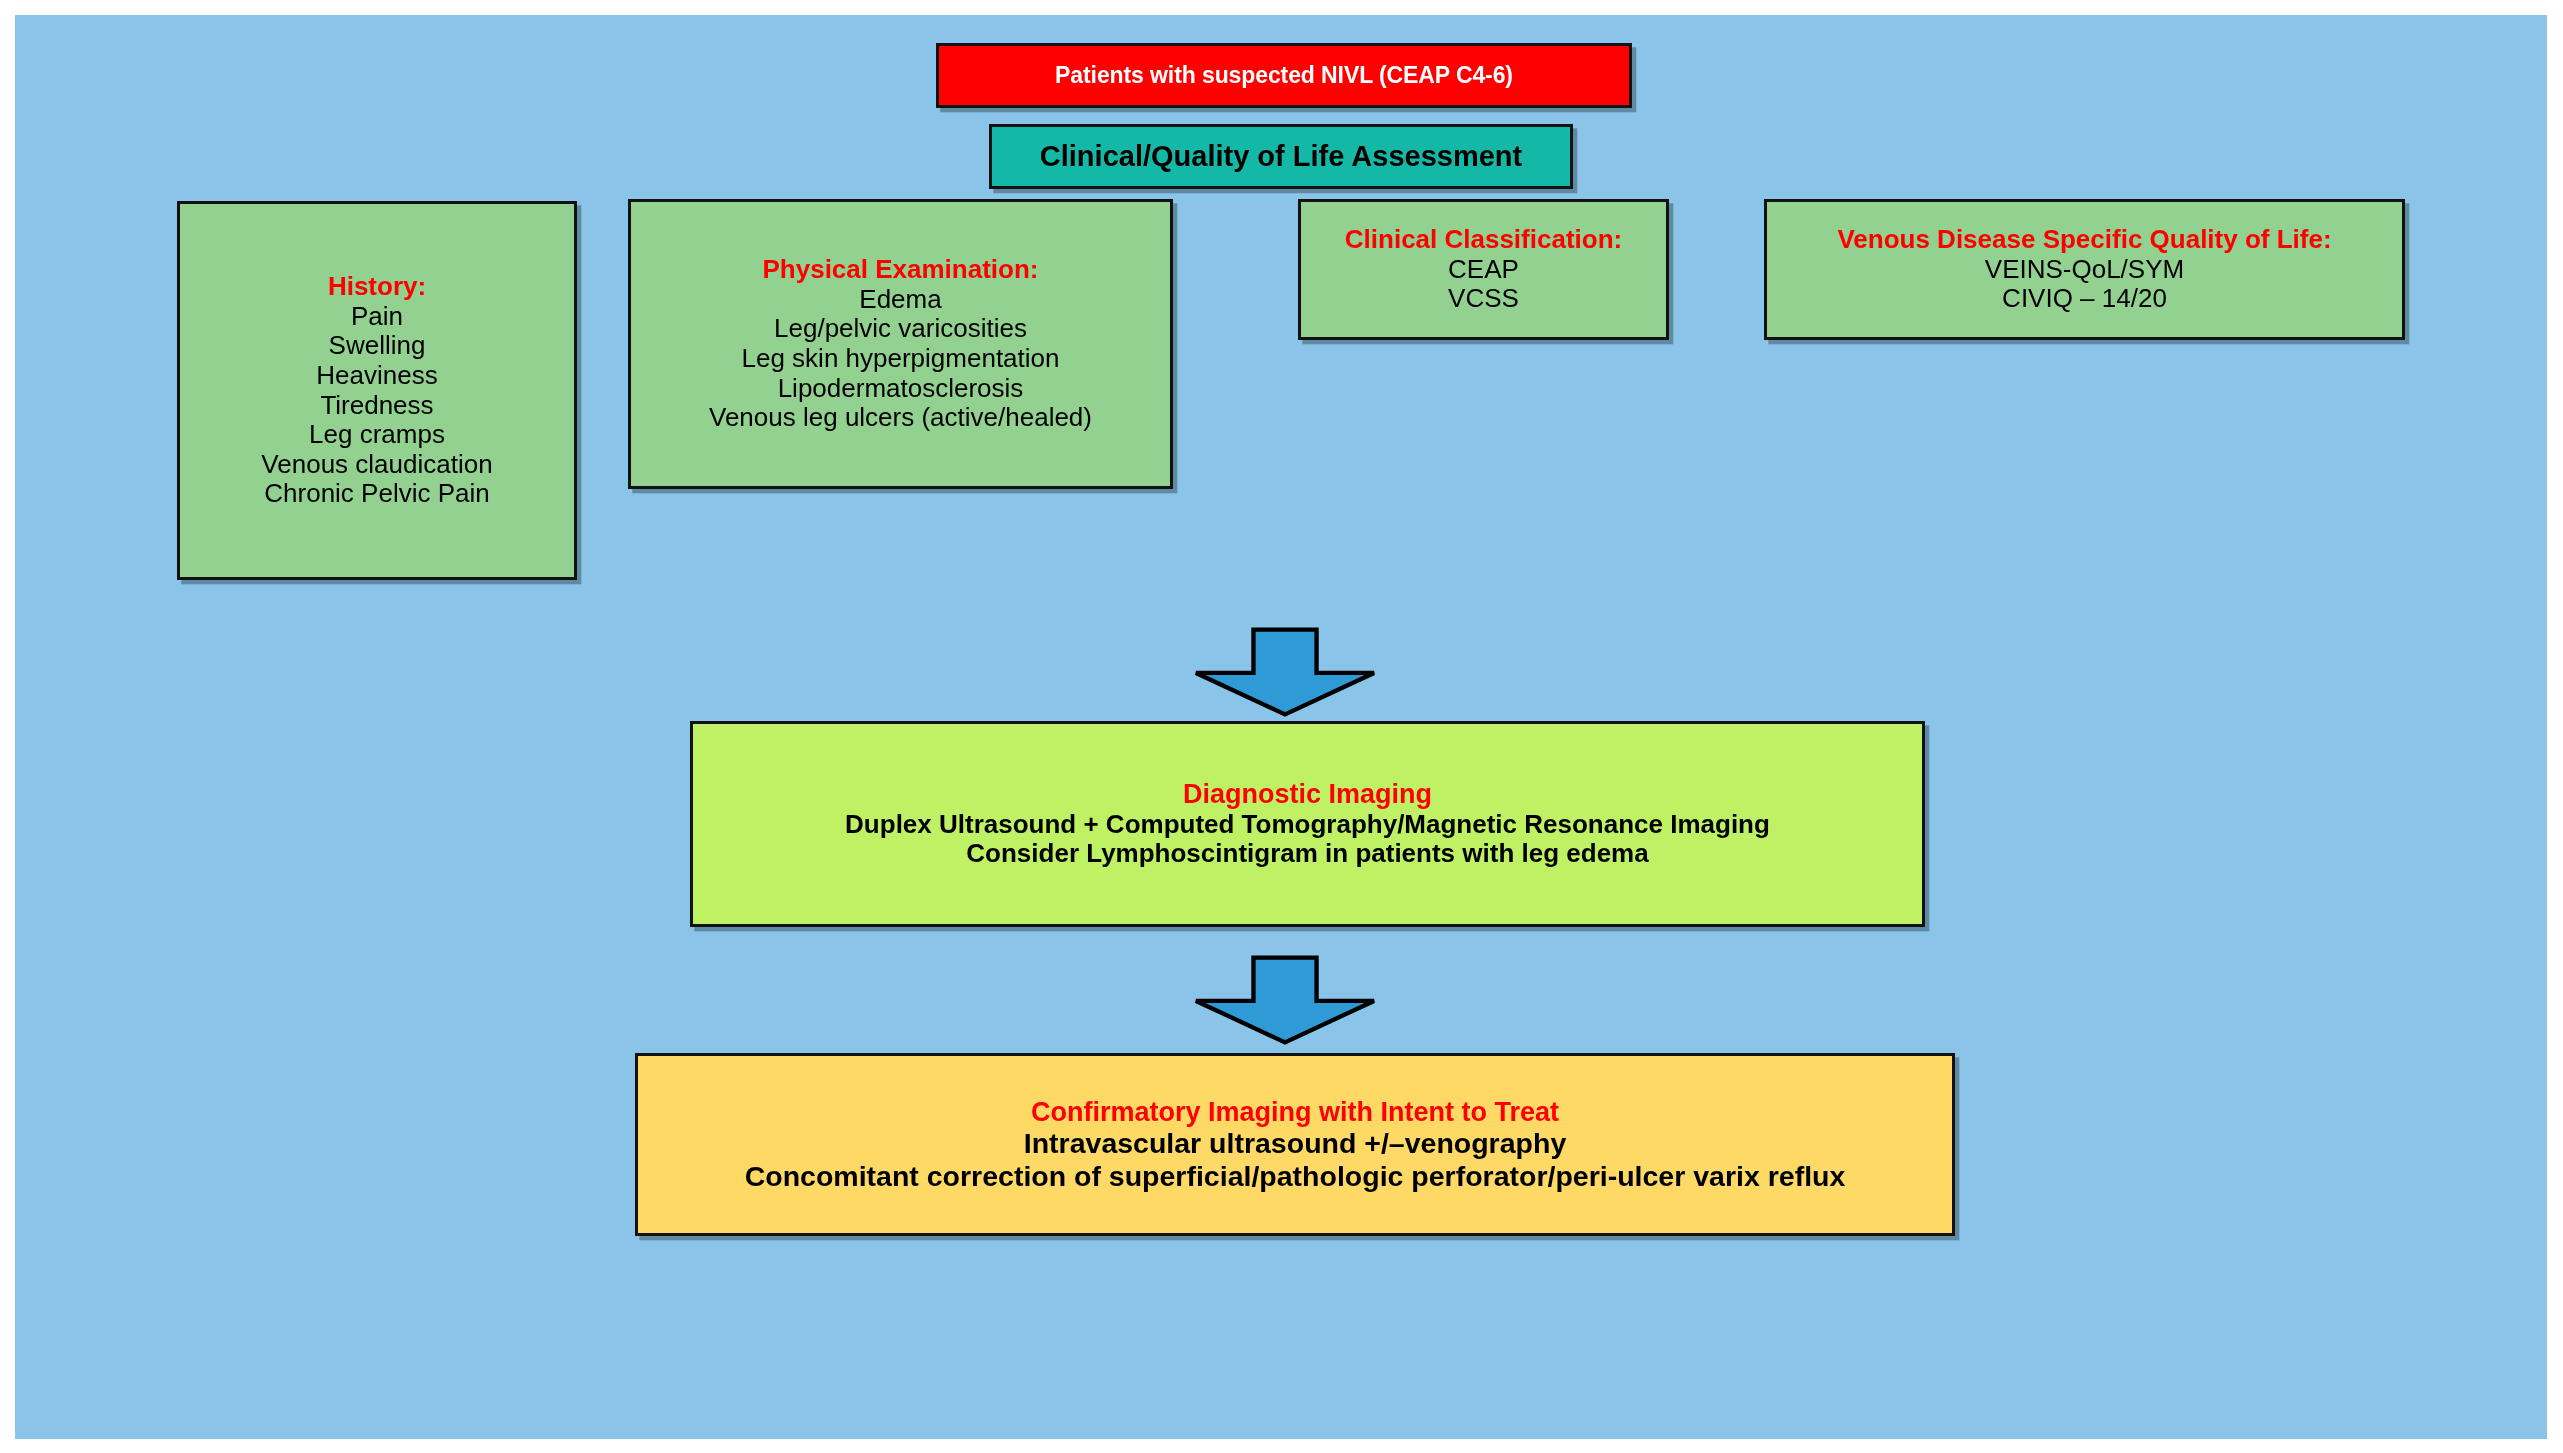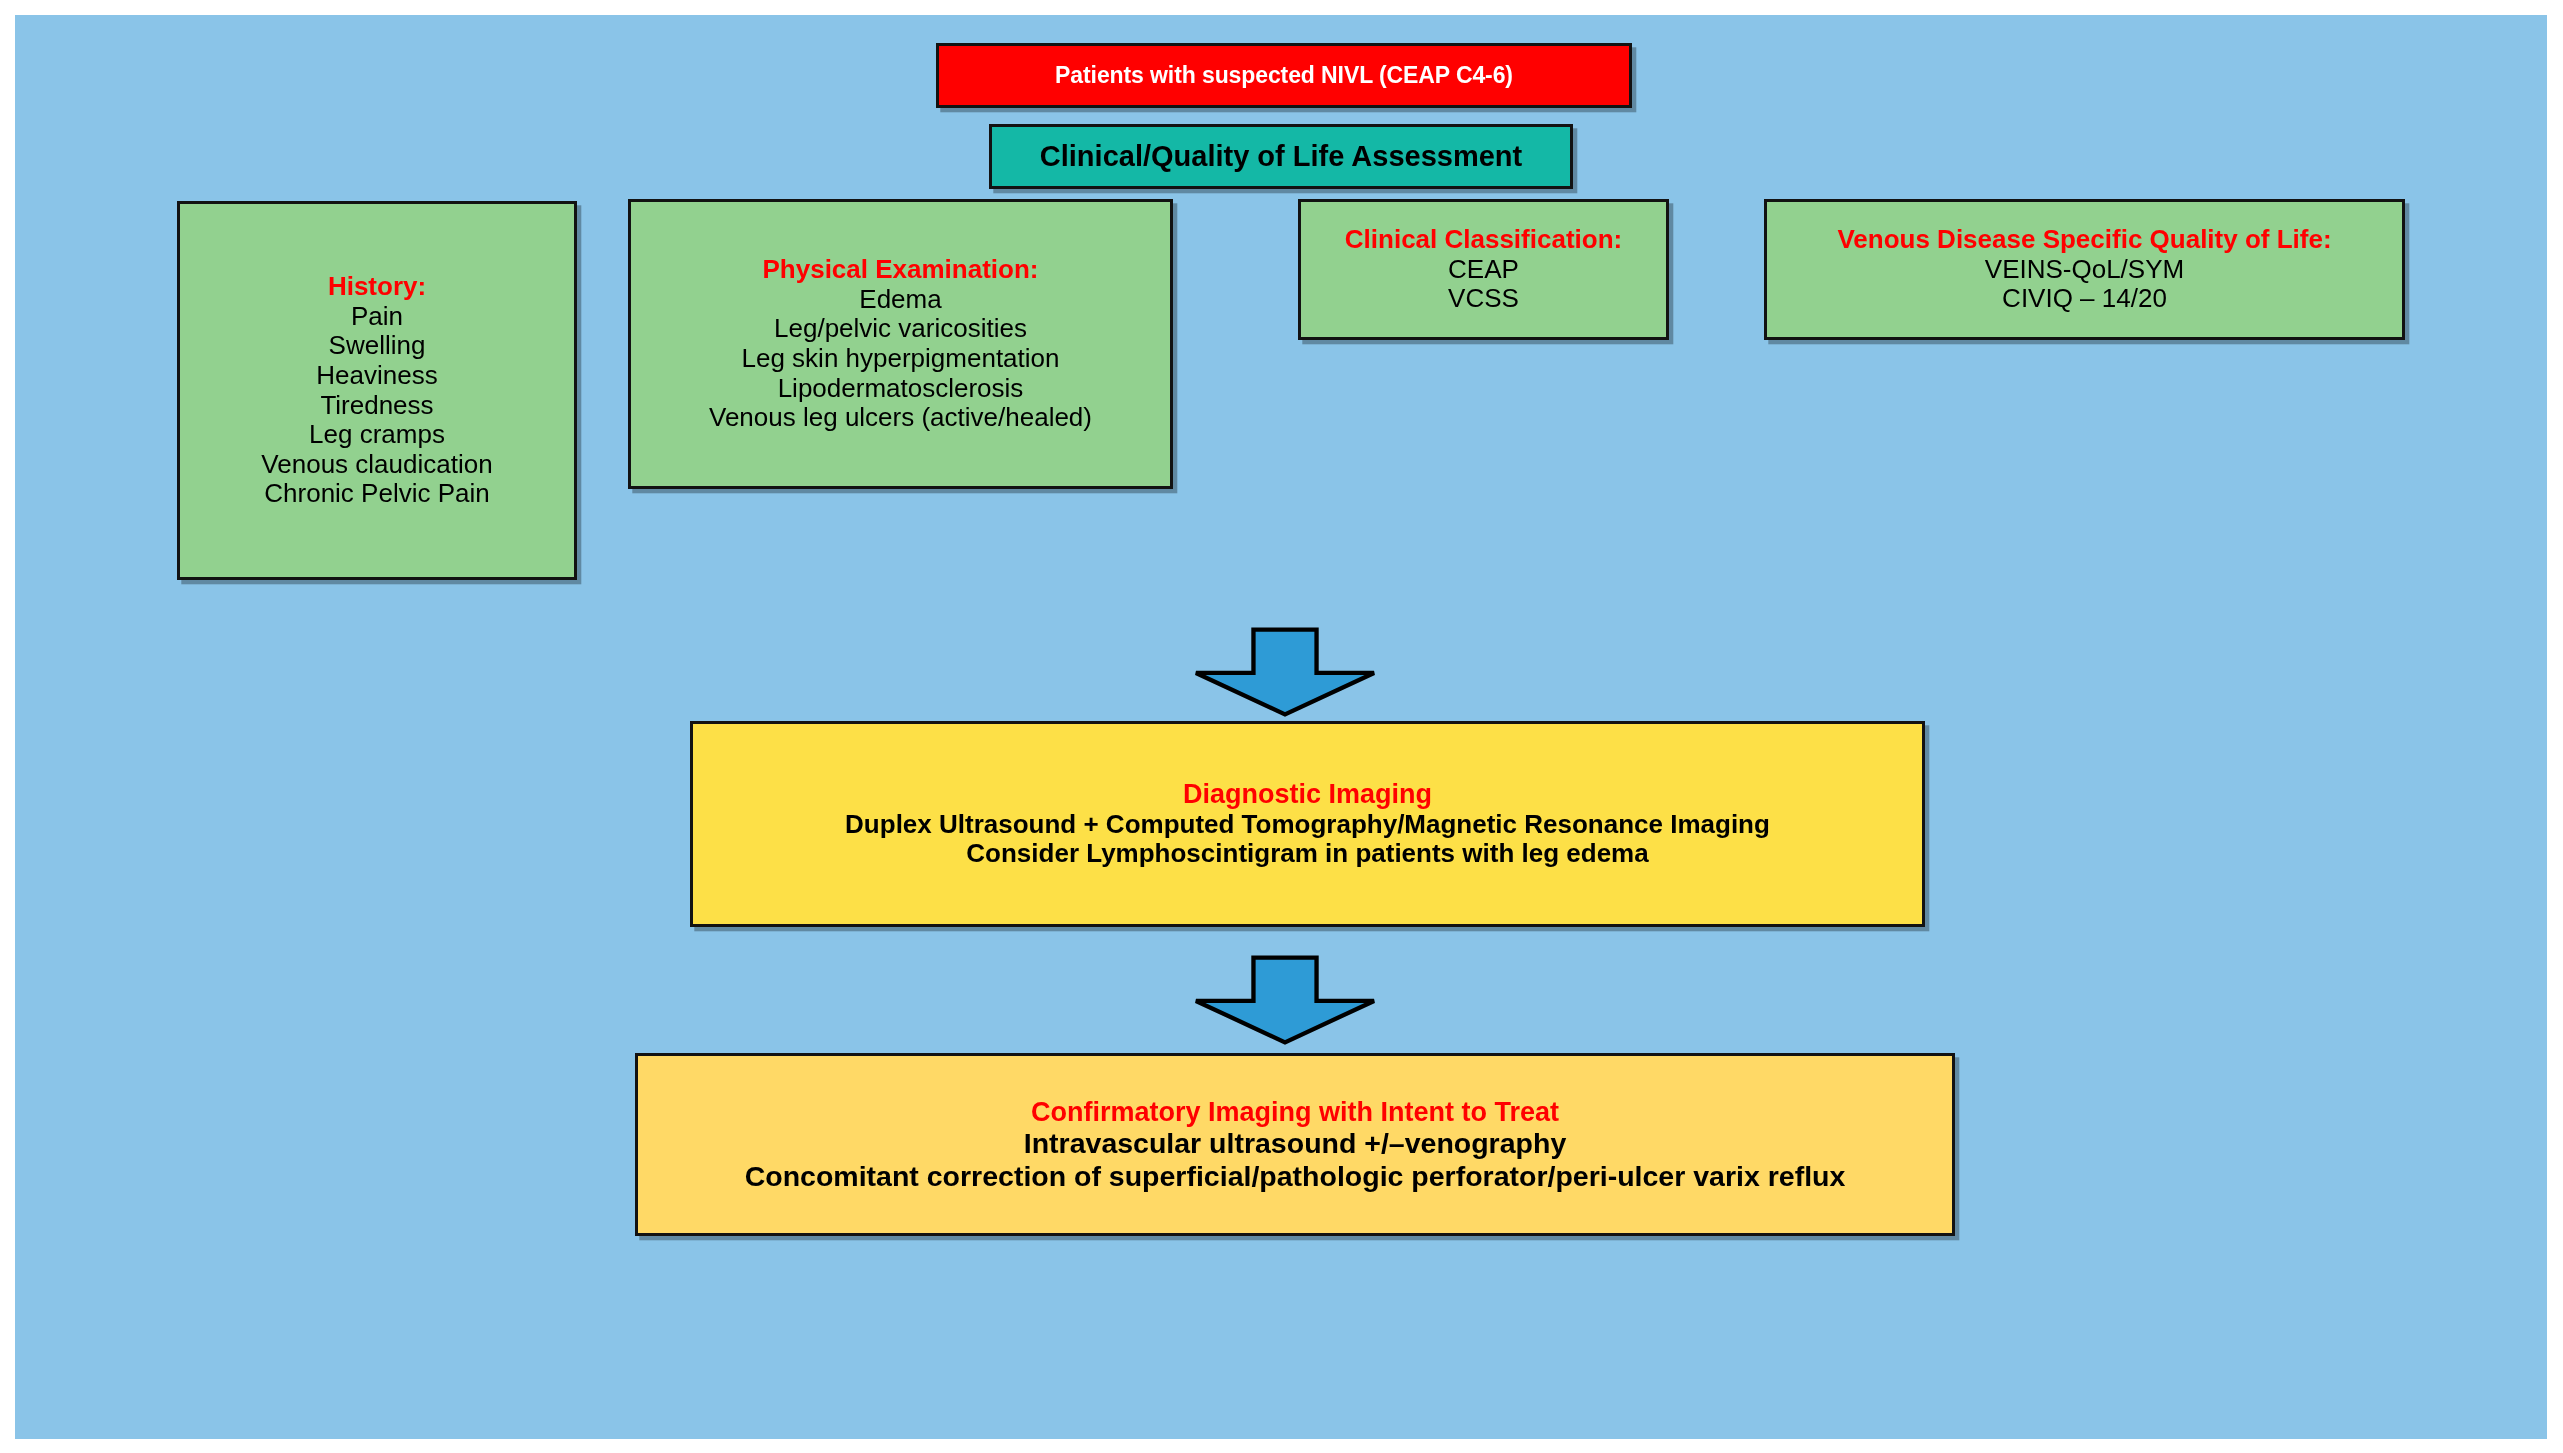--- a/index.html
+++ b/index.html
@@ -119,21 +119,21 @@
     height: 141px;
     padding: 5px 15px;
   }
 
   
   #box-diagnostic-imaging {
     left: 675px;
     top: 706px;
     width: 1235px;
     height: 206px;
-    background: #fde047;
+    background: #bef264;
     padding: 3.7px 6.2px;
   }
   #box-diagnostic-imaging .hdr-red { font-size: 27px; }
   #box-diagnostic-imaging .body-black-bold { font-size: 26px; }
 
   
   #box-confirmatory-imaging {
     left: 620px;
     top: 1038px;
     width: 1320px;

